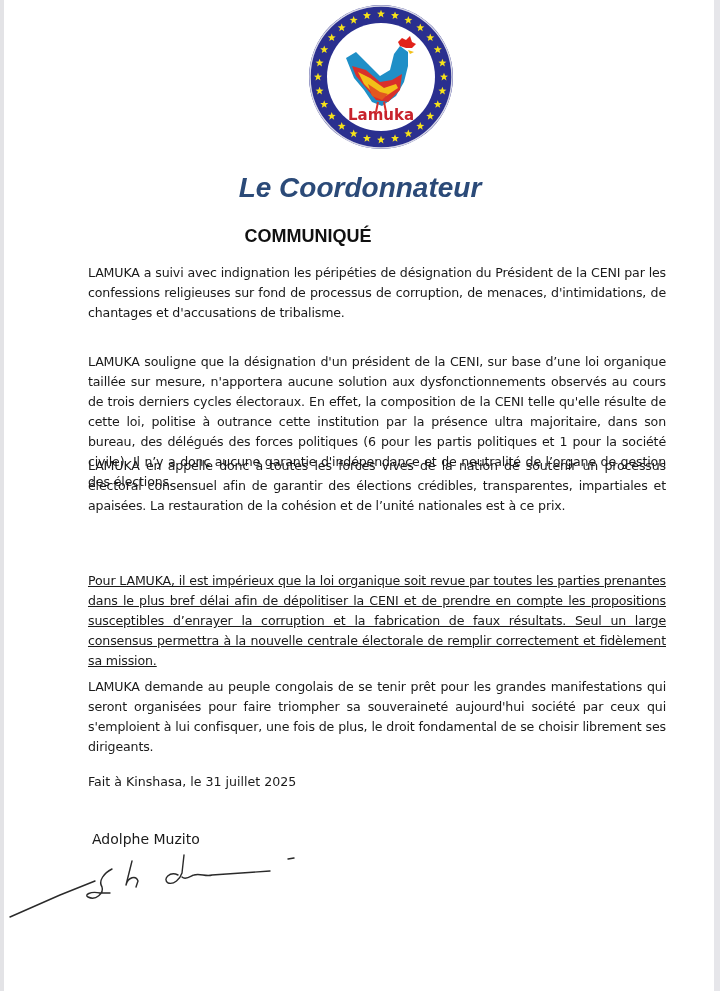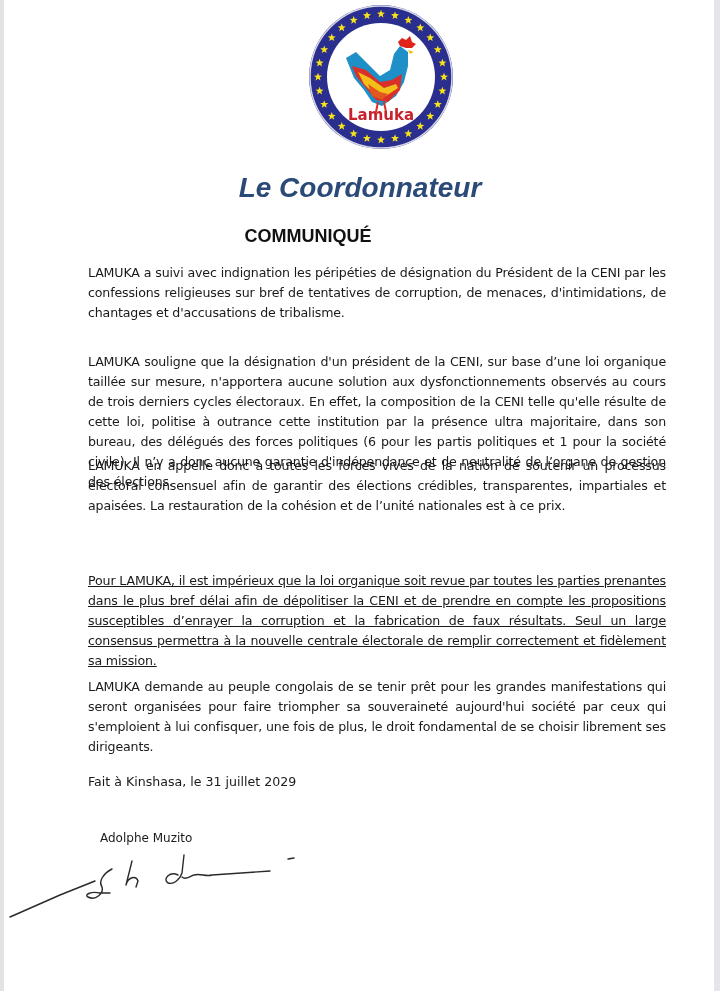--- a/index.html
+++ b/index.html
@@ -27,21 +27,21 @@
     font-family: "DejaVu Sans", sans-serif;
     font-size:12.6px; line-height:20px; color:#1a1a1a;
     text-align:justify; letter-spacing:-0.15px;
   }
   .p1 { top:263px; }
   .p2 { top:352px; }
   .p3 { top:456px; }
   .p4 { top:571px;text-decoration:underline; }
   .p5 { top:677px; }
   .date { position:absolute; left:88px; top:774px; font-family:"DejaVu Sans", sans-serif; font-size:12.6px; color:#1a1a1a; }
-  .signer { position:absolute; left:100px; top:831px; font-family:"DejaVu Sans", sans-serif; font-size:12px; color:#1a1a1a;text-align:right; }
+  .signer { position:absolute; left:92px; top:831px; font-family:"DejaVu Sans", sans-serif; font-size:14px; color:#1a1a1a;text-align:right; }
   .signature { position:absolute; left:0; top:845px; width:320px; height:80px; }
 </style>
 </head>
 <body>
 
 <div class="page-edge-left"></div>
 <div class="page-edge-right"></div>
 
 <div class="logo">
   <svg width="146" height="146" viewBox="0 0 146 146">
@@ -88,27 +88,27 @@
       <path d="M70 14 L76 16 L72 18 Z" fill="#f2c018"></path>
       <path d="M40 66 L38 76 M46 66 L48 76" stroke="#d9302a" stroke-width="2"></path>
     </g>
     <text x="73" y="116" text-anchor="middle" font-family="DejaVu Sans, sans-serif" font-weight="bold" font-size="15" fill="#c8232c">Lamuka</text>
   </svg>
 </div>
 
 <div class="subtitle">Le Coordonnateur</div>
 <div class="title">COMMUNIQUÉ</div>
 
-<div class="body-text p1">LAMUKA a suivi avec indignation les péripéties de désignation du Président de la CENI par les confessions religieuses sur bref de tentatives de corruption, de menaces, d'intimidations, de chantages et d'accusations de tribalisme.</div>
+<div class="body-text p1">LAMUKA a suivi avec indignation les péripéties de désignation du Président de la CENI par les confessions religieuses sur fond de processus de corruption, de menaces, d'intimidations, de chantages et d'accusations de tribalisme.</div>
 <div class="body-text p2">LAMUKA souligne que la désignation d'un président de la CENI, sur base d’une loi organique taillée sur mesure, n'apportera aucune solution aux dysfonctionnements observés au cours de trois derniers cycles électoraux. En effet, la composition de la CENI telle qu'elle résulte de cette loi, politise à outrance cette institution par la présence ultra majoritaire, dans son bureau, des délégués des forces politiques (6 pour les partis politiques et 1 pour la société civile). Il n’y a donc aucune garantie d'indépendance et de neutralité de l’organe de gestion des élections.</div>
 <div class="body-text p3">LAMUKA en appelle donc à toutes les forces vives de la nation de soutenir un processus électoral consensuel afin de garantir des élections crédibles, transparentes, impartiales et apaisées. La restauration de la cohésion et de l’unité nationales est à ce prix.</div>
 <div class="body-text p4">Pour LAMUKA, il est impérieux que la loi organique soit revue par toutes les parties prenantes dans le plus bref délai afin de dépolitiser  la CENI et de prendre en compte les propositions susceptibles d’enrayer la corruption et la fabrication de faux résultats. Seul un large consensus permettra à la nouvelle centrale électorale de remplir correctement et fidèlement sa mission.</div>
 <div class="body-text p5">LAMUKA demande au peuple congolais de se tenir prêt pour les grandes manifestations qui seront organisées pour faire triompher sa souveraineté aujourd'hui société par ceux qui s'emploient à lui confisquer, une fois de plus, le droit fondamental de se choisir librement ses dirigeants.</div>
 
-<div class="date">Fait à Kinshasa, le 31 juillet 2029</div>
+<div class="date">Fait à Kinshasa, le 31 juillet 2025</div>
 <div class="signer">Adolphe Muzito</div>
 
 <div class="signature">
   <svg width="320" height="80" viewBox="0 0 320 80">
     <g fill="none" stroke="#2a2a2a" stroke-width="1.4" stroke-linecap="round" stroke-linejoin="round">
       <path d="M10 72 L60 50 L95 36"></path>
       <path d="M112 24 C104 28, 98 36, 102 42 C104 48, 96 56, 88 52 C84 50, 90 46, 100 48 L110 48"></path>
       <path d="M132 16 L126 40 C128 32, 136 30, 138 36 L136 42"></path>
       <path d="M178 30 C170 26, 162 34, 168 38 C174 40, 180 34, 182 28 L184 10 M182 32 C186 36, 192 30, 194 30 C200 28, 206 32, 212 30 L270 26"></path>
       <path d="M288 14 L294 13"></path>

